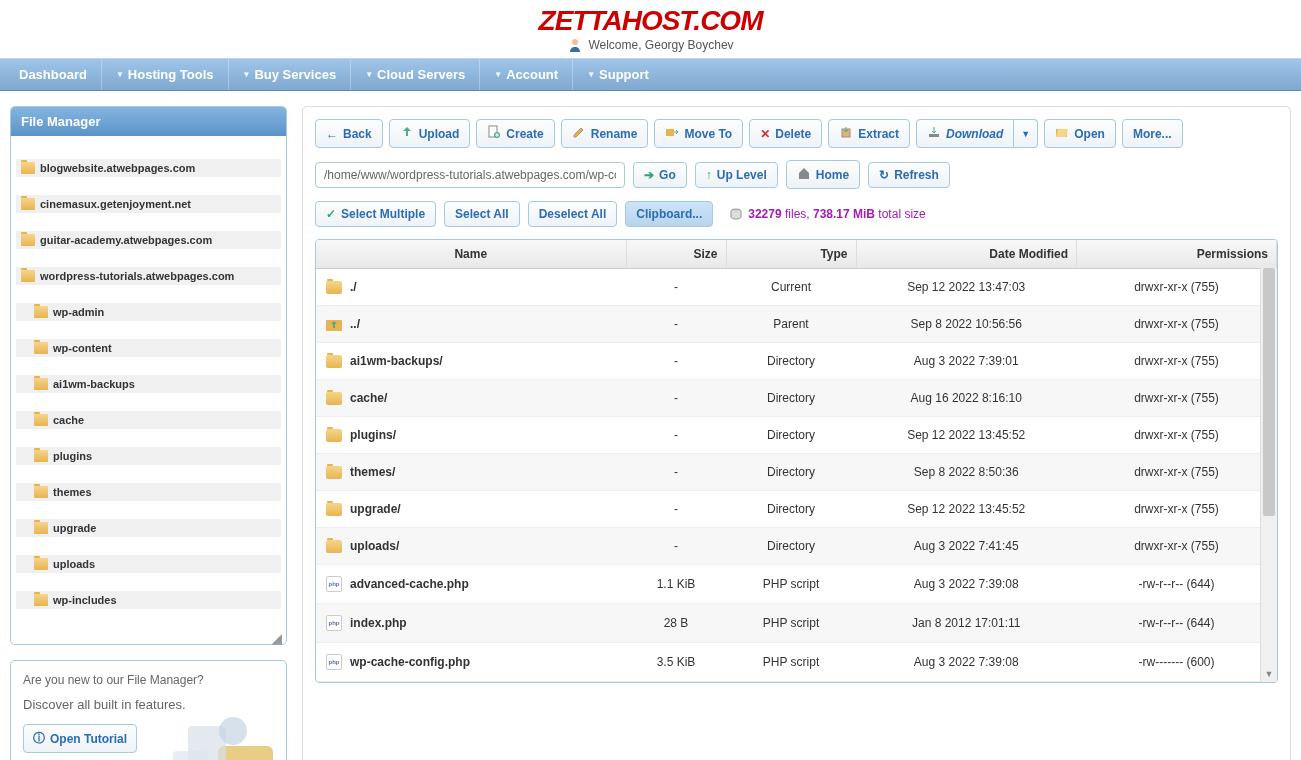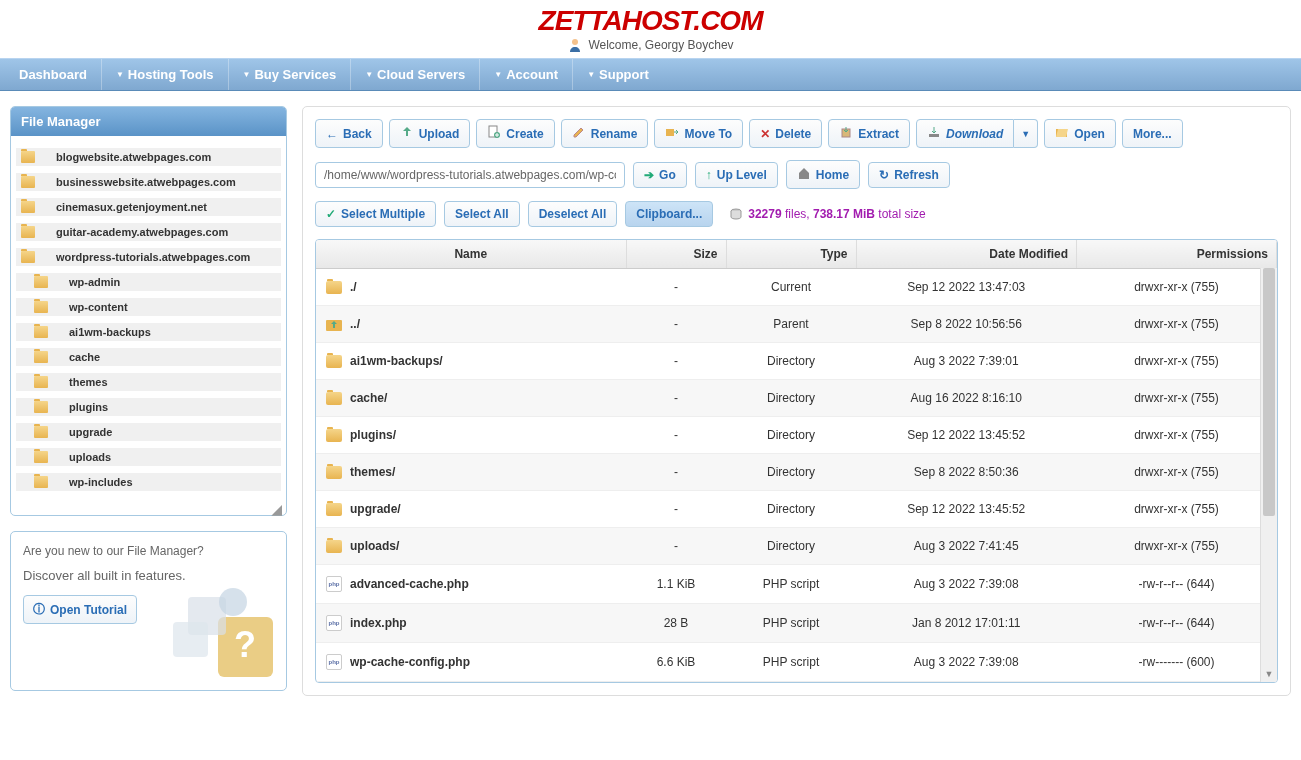--- a/index.html
+++ b/index.html
@@ -16,21 +16,21 @@
 .dropdown-arrow { font-size: 8px; color: #fff; }
 
 .content { display: flex; padding: 15px 10px; gap: 15px; }
 
 .sidebar { width: 277px; flex-shrink: 0; }
 .panel { border: 1px solid #a6c9e2; border-radius: 5px; background: #fff; margin-bottom: 15px; }
 .panel-header { background: linear-gradient(#85b5e0, #5a93c7); color: #fff; font-weight: bold; padding: 7px 10px; border-radius: 4px 4px 0 0; font-size: 13px; }
 .panel-body { padding: 5px; }
 
 .tree { list-style: none; }
-.tree-item { display: flex; align-items: center; padding: 3px 5px; cursor: pointer; background: #f0f0f0; margin: 7px 0; white-space: nowrap; overflow: hidden; gap: 16px; }
+.tree-item { display: flex; align-items: center; padding: 3px 5px; cursor: pointer; background: #f0f0f0; margin: 18px 0; white-space: nowrap; overflow: hidden; }
 .tree-item.level-1 { padding-left: 18px; }
 .tree-item.level-2 { padding-left: 18px; }
 .folder-icon { width: 14px; height: 12px; background: linear-gradient(#f5d58a, #e8b450); border-radius: 1px; margin-right: 5px; flex-shrink: 0; position: relative; }
 .folder-icon::before { content:''; position:absolute; top:-2px; left:0; width:6px; height:2px; background:#e8b450; border-radius:1px 1px 0 0; }
 .tree-label { font-weight: bold; font-size: 11px; color: #333; }
 .resize-handle { text-align: right; padding: 2px 4px; color: #999; cursor: nwse-resize; font-size: 14px; line-height: 8px; }
 
 .tutorial-panel { border: 1px solid #a6c9e2; border-radius: 5px; padding: 12px; position: relative; min-height: 160px; }
 .tutorial-title { font-size: 12px; color: #666; margin-bottom: 10px; }
 .tutorial-sub { font-size: 13px; color: #666; margin-bottom: 12px; }
@@ -117,57 +117,53 @@
     <div class="panel">
       <div class="panel-header">File Manager</div>
       <div class="panel-body">
         <ul class="tree" id="tree">
             <li class="tree-item level-0">
               <span class="folder-icon"></span>
               <span class="tree-label">blogwebsite.atwebpages.com</span>
             </li>
             <li class="tree-item level-0">
               <span class="folder-icon"></span>
-              <span class="tree-label">businesswebsite.atwebpages.com</span>
+              <span class="tree-label">cinemasux.getenjoyment.net</span>
             </li>
             <li class="tree-item level-0">
               <span class="folder-icon"></span>
-              <span class="tree-label">cinemasux.getenjoyment.net</span>
+              <span class="tree-label">guitar-academy.atwebpages.com</span>
             </li>
             <li class="tree-item level-0">
               <span class="folder-icon"></span>
-              <span class="tree-label">guitar-academy.atwebpages.com</span>
-            </li>
-            <li class="tree-item level-0">
-              <span class="folder-icon"></span>
               <span class="tree-label">wordpress-tutorials.atwebpages.com</span>
             </li>
             <li class="tree-item level-1">
               <span class="folder-icon"></span>
               <span class="tree-label">wp-admin</span>
             </li>
             <li class="tree-item level-1">
               <span class="folder-icon"></span>
               <span class="tree-label">wp-content</span>
             </li>
             <li class="tree-item level-2">
               <span class="folder-icon"></span>
               <span class="tree-label">ai1wm-backups</span>
             </li>
             <li class="tree-item level-2">
               <span class="folder-icon"></span>
               <span class="tree-label">cache</span>
             </li>
             <li class="tree-item level-2">
               <span class="folder-icon"></span>
+              <span class="tree-label">plugins</span>
+            </li>
+            <li class="tree-item level-2">
+              <span class="folder-icon"></span>
               <span class="tree-label">themes</span>
-            </li>
-            <li class="tree-item level-2">
-              <span class="folder-icon"></span>
-              <span class="tree-label">plugins</span>
             </li>
             <li class="tree-item level-2">
               <span class="folder-icon"></span>
               <span class="tree-label">upgrade</span>
             </li>
             <li class="tree-item level-2">
               <span class="folder-icon"></span>
               <span class="tree-label">uploads</span>
             </li>
             <li class="tree-item level-1">
@@ -443,21 +439,21 @@
               <td>Jan 8 2012 17:01:11</td>
               <td>-rw-r--r-- (644)</td>
             </tr>
             <tr>
               <td class="name-cell">
                 <div class="name-cell-inner">
                   <span class="file-icon-php">php</span>
                   <span>wp-cache-config.php</span>
                 </div>
               </td>
-              <td>6.6 KiB</td>
+              <td>3.5 KiB</td>
               <td>PHP script</td>
               <td>Aug 3 2022 7:39:08</td>
               <td>-rw------- (600)</td>
             </tr>
           </tbody>
       </table>
       <div class="scrollbar">
         <div class="scrollbar-thumb"></div>
         <div class="scrollbar-arrow" style="bottom:0">▼</div>
       </div>

